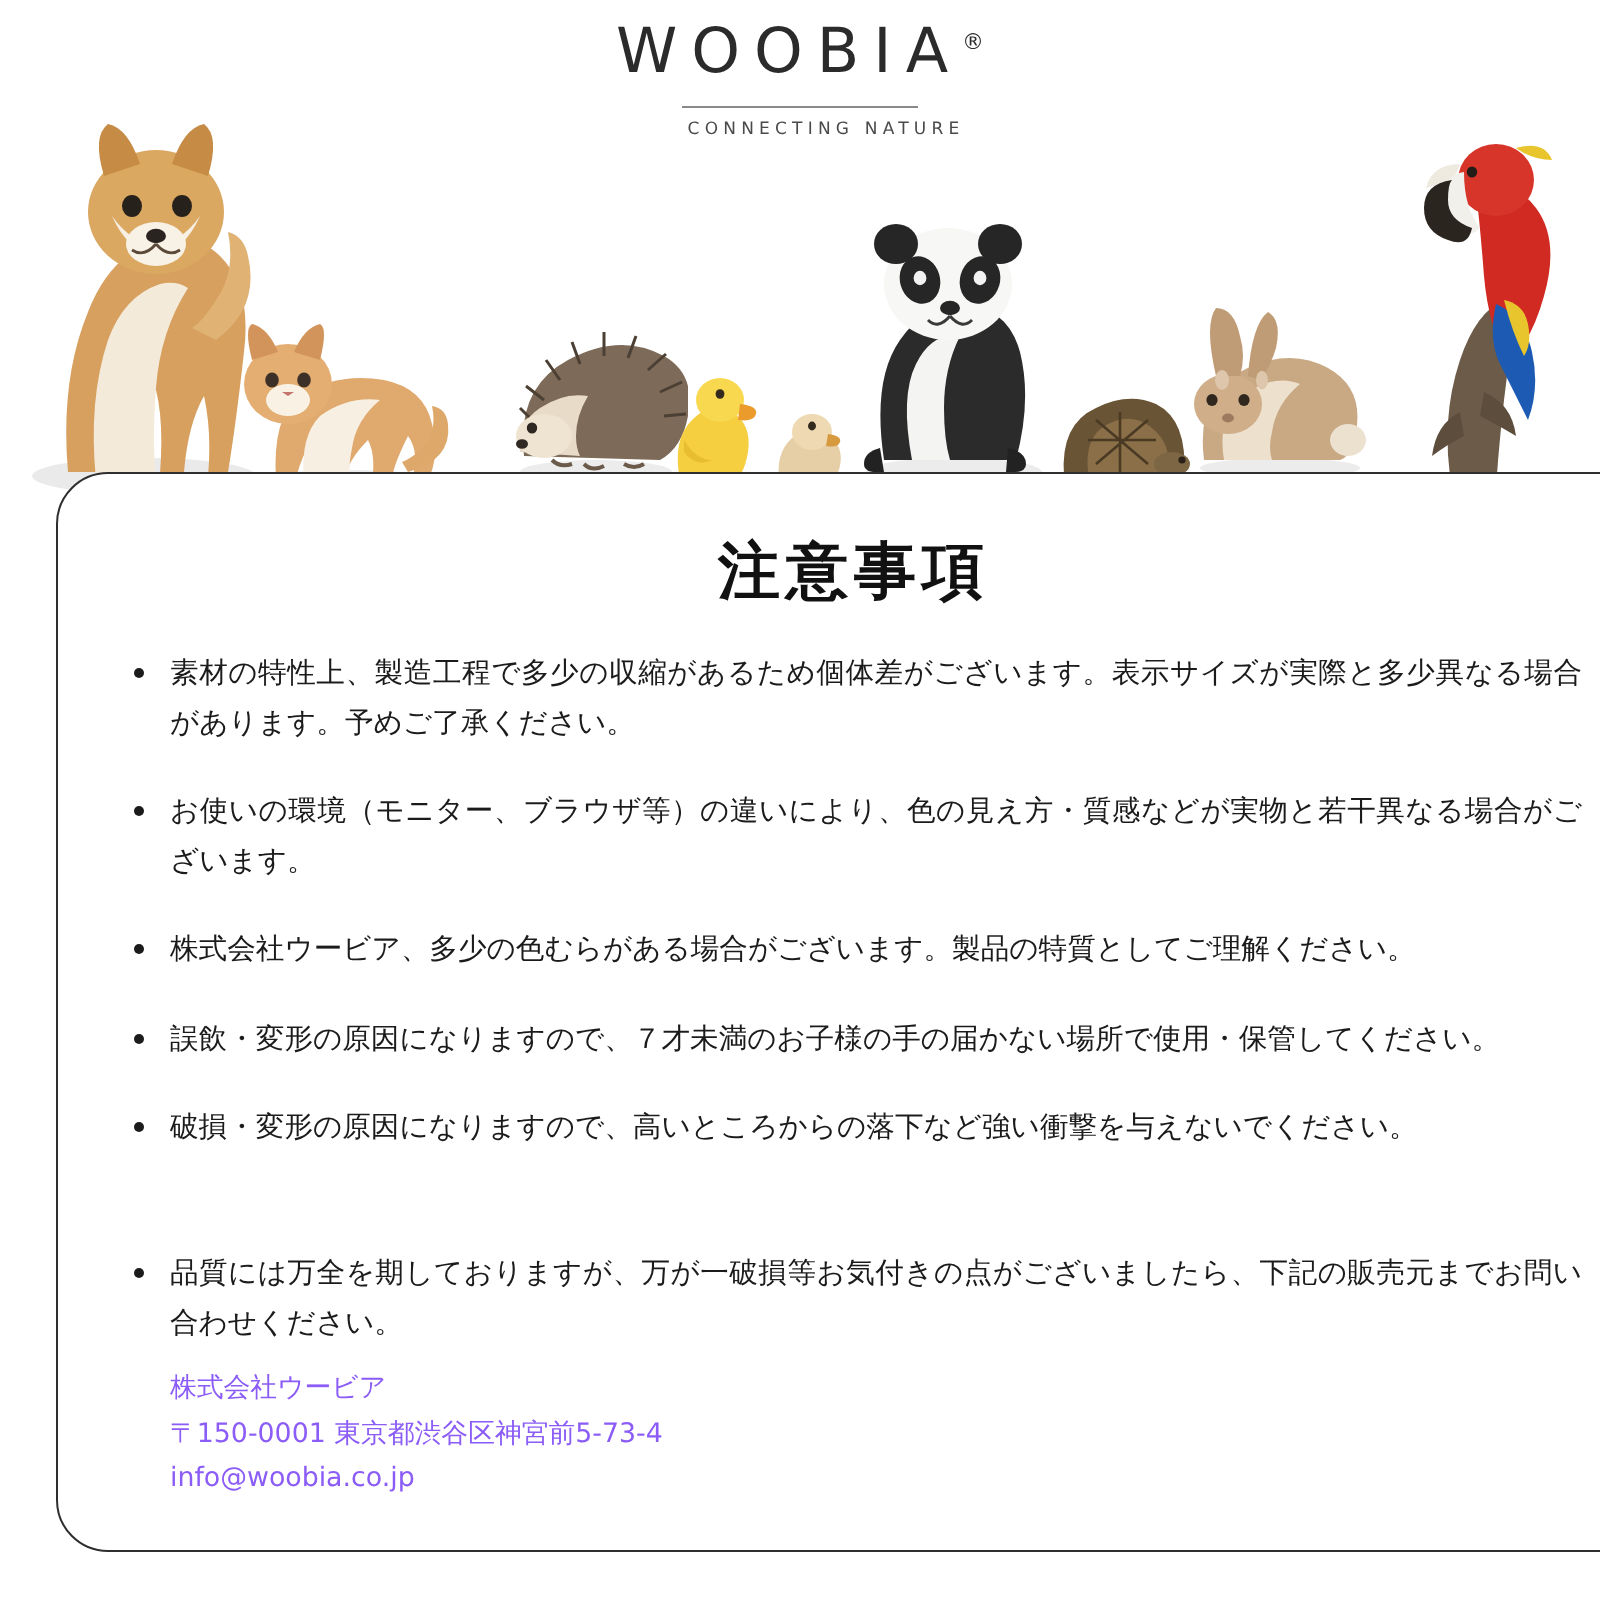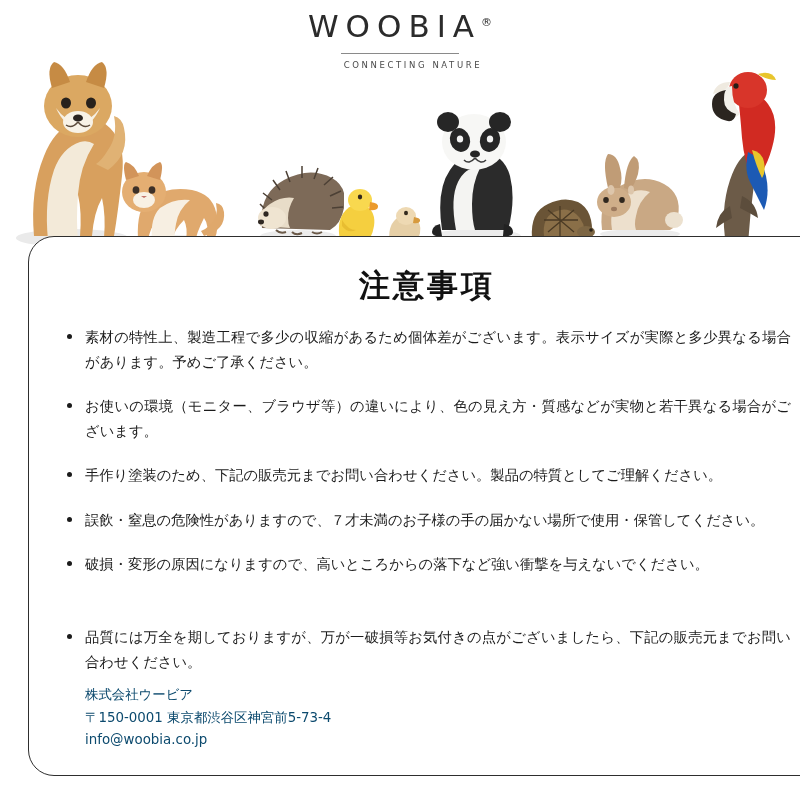--- a/index.html
+++ b/index.html
@@ -119,21 +119,21 @@
     width: 5px;
     height: 5px;
     background: #1b1b1b;
     border-radius: 50%;
   }
   .company-block {
     margin-top: 10px;
     padding-left: 22px;
     font-size: 13.4px;
     line-height: 1.68;
-    color: #0c4a6e;
+    color: #8b5cf6;
   }
   .company-block div { white-space: nowrap; }
 </style>
 </head>
 <body>
 
 <div class="page">
 
   <div class="animals">
 
@@ -285,22 +285,22 @@
     <div class="brand-rule"></div>
     <div class="brand-tagline">CONNECTING NATURE</div>
   </div>
 
   <div class="notice-card">
     <div class="notice-title">注意事項</div>
 
     <ul class="notice-list">
       <li>素材の特性上、製造工程で多少の収縮があるため個体差がございます。表示サイズが実際と多少異なる場合があります。予めご了承ください。</li>
       <li>お使いの環境（モニター、ブラウザ等）の違いにより、色の見え方・質感などが実物と若干異なる場合がございます。</li>
-      <li>手作り塗装のため、下記の販売元までお問い合わせください。製品の特質としてご理解ください。</li>
-      <li>誤飲・窒息の危険性がありますので、７才未満のお子様の手の届かない場所で使用・保管してください。</li>
+      <li>株式会社ウービア、多少の色むらがある場合がございます。製品の特質としてご理解ください。</li>
+      <li>誤飲・変形の原因になりますので、７才未満のお子様の手の届かない場所で使用・保管してください。</li>
       <li>破損・変形の原因になりますので、高いところからの落下など強い衝撃を与えないでください。</li>
       <li style="margin-bottom:4px;margin-top:48px;">品質には万全を期しておりますが、万が一破損等お気付きの点がございましたら、下記の販売元までお問い合わせください。</li>
     </ul>
 
     <div class="company-block">
       <div>株式会社ウービア</div>
       <div>〒150-0001 東京都渋谷区神宮前5-73-4</div>
       <div>info@woobia.co.jp</div>
     </div>
   </div>

